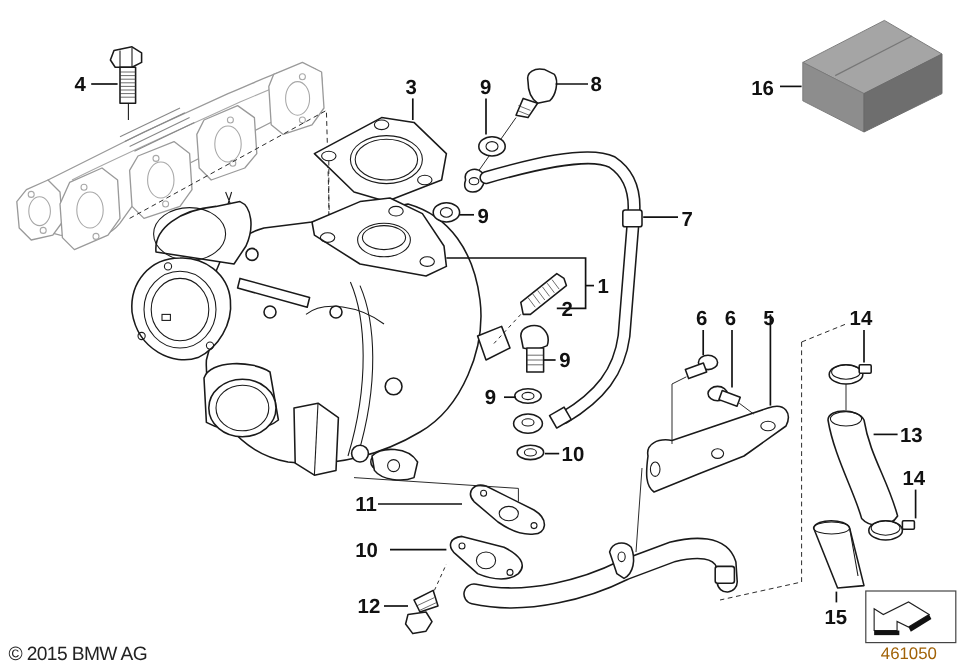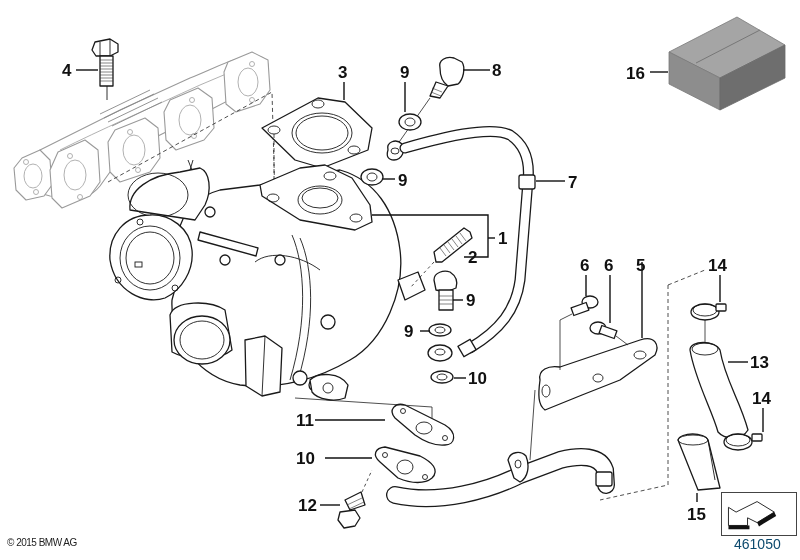--- a/index.html
+++ b/index.html
@@ -8,22 +8,22 @@
     #diagram { position: absolute; left: 0; top: 0; width: 800px; height: 560px; }
     .part { fill: #ffffff; stroke: #1a1a1a; stroke-width: 1.3; stroke-linejoin: round; stroke-linecap: round; }
     .part-light { fill: #ffffff; stroke: #9a9a9a; stroke-width: 1.1; stroke-linejoin: round; }
     .detail { fill: none; stroke: #1a1a1a; stroke-width: 0.9; }
     .detail-light { fill: none; stroke: #a8a8a8; stroke-width: 0.9; }
     .leader { fill: none; stroke: #111; stroke-width: 1.4; }
     .dash { fill: none; stroke: #222; stroke-width: 0.8; }
     .callout { font-family: "Liberation Sans", sans-serif; font-weight: bold; font-size: 17px; fill: #111; }
     .thread { fill: none; stroke: #333; stroke-width: 0.6; }
     .footer-text { position: absolute; font-family: "Liberation Sans", sans-serif; color: #222; }
-    #copyright { left: 7px; top: 537px; font-size: 10px; letter-spacing: -0.5px; }
-    #drawing-number { left: 734px; top: 536px; font-size: 14px; color: #0c4a6e; }
+    #copyright { left: 7px; top: 537px; font-size: 16px; letter-spacing: -0.5px; }
+    #drawing-number { left: 734px; top: 536px; font-size: 14px; color: #a16207; }
     #nav-box { position: absolute; left: 721px; top: 492px; width: 76px; height: 44px;
                border: 1px solid #444; background: #fff; box-sizing: border-box; cursor: pointer; }
     #nav-box svg { width: 100%; height: 100%; display: block; }
   </style>
 </head>
 <body>
 
 <svg id="diagram" viewBox="0 0 800 560" xmlns="http://www.w3.org/2000/svg">
 
   <g>

